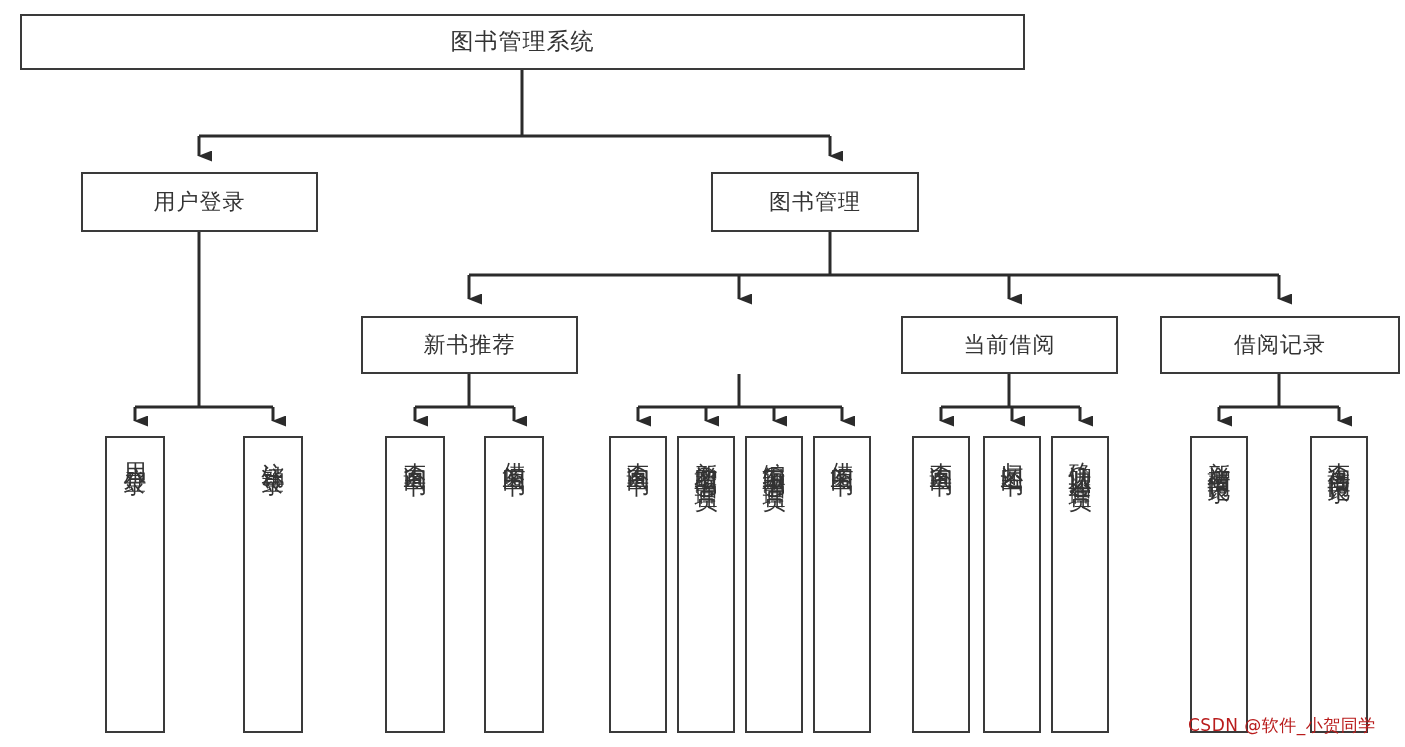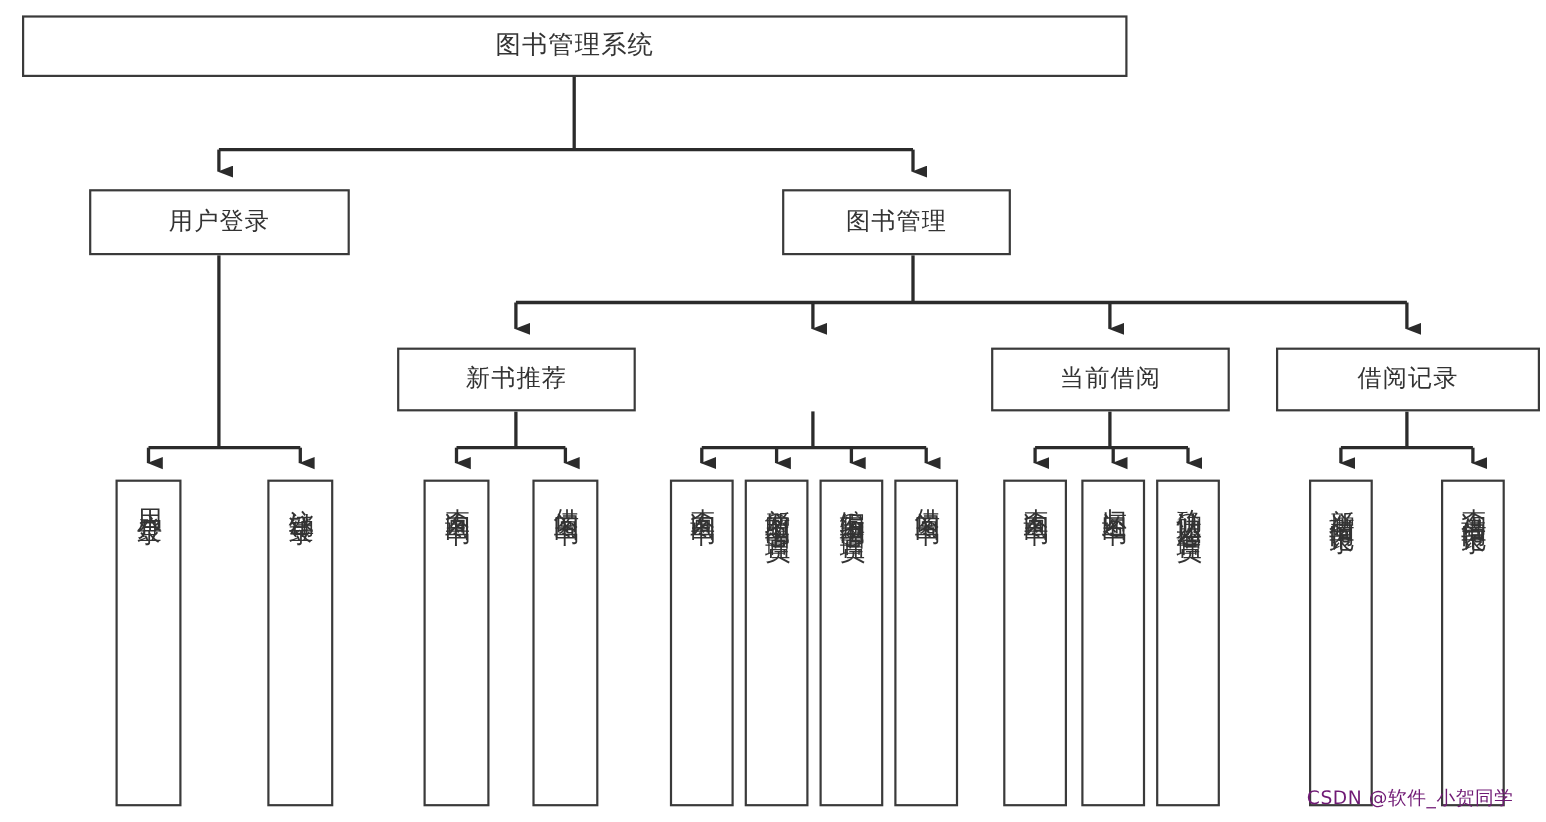--- a/index.html
+++ b/index.html
@@ -59,21 +59,21 @@
     line-height: 1.0;
   }
   .node.title .label {
     font-size: 23px;
   }
   #watermark {
     position: absolute;
     left: 1188px;
     top: 714px;
     font-size: 17px;
-    color: #701a75;
+    color: #b91c1c;
     letter-spacing: 0.5px;
     white-space: nowrap;
     z-index: 6;
     font-family: "DejaVu Sans", "Liberation Sans", sans-serif;
   }
 </style>
 </head>
 <body>
 
 <div id="canvas">

